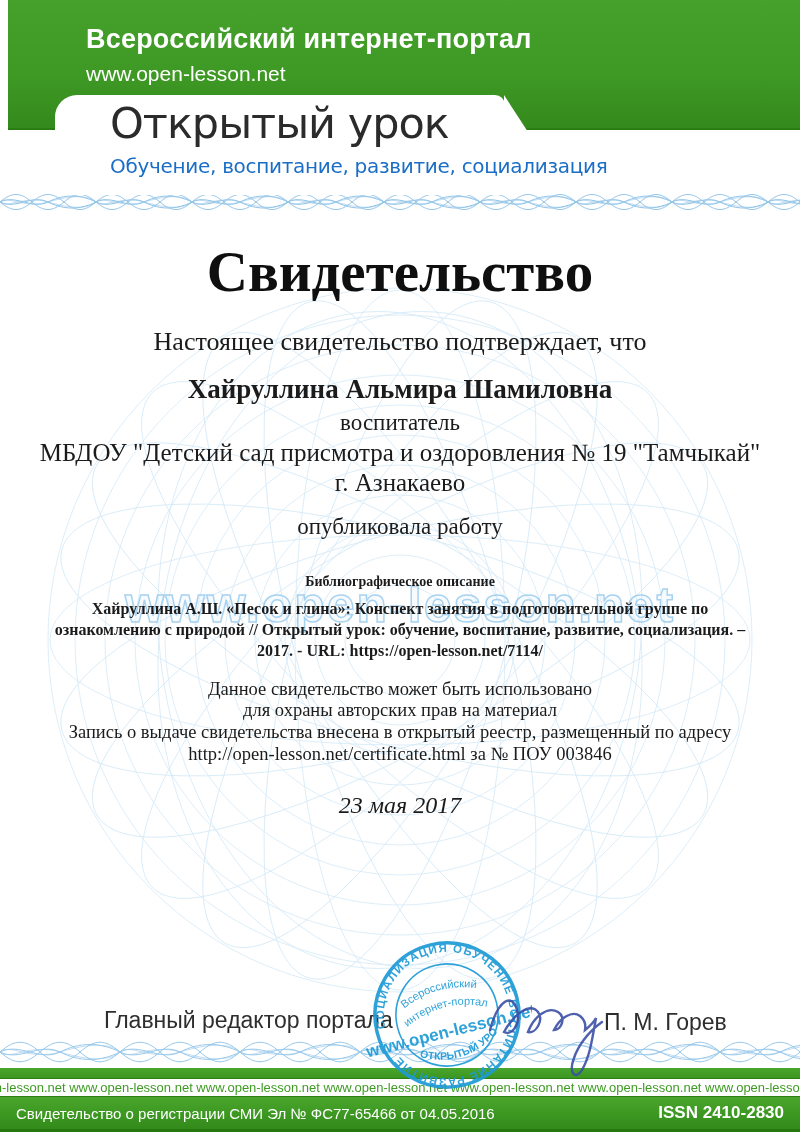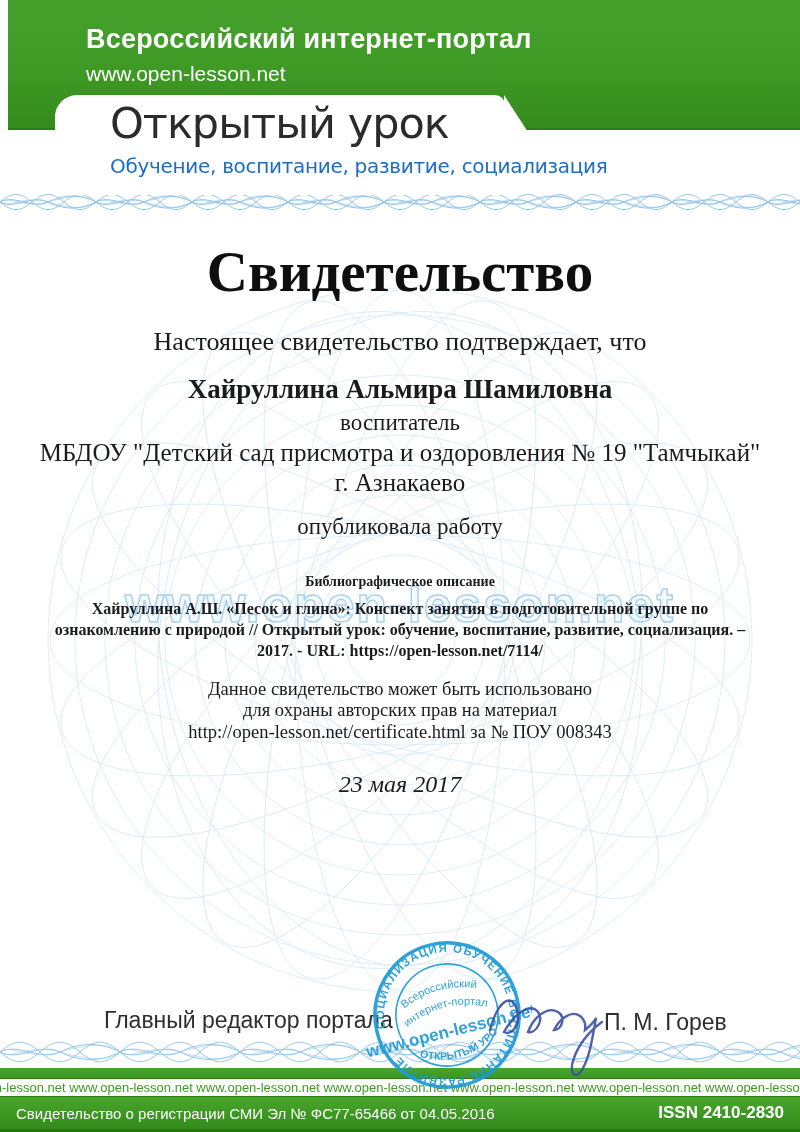--- a/index.html
+++ b/index.html
@@ -165,21 +165,22 @@
     <div class="cert-intro">Настоящее свидетельство подтверждает, что</div>
     <div class="recipient">Хайруллина Альмира Шамиловна</div>
     <div class="position">воспитатель</div>
     <div class="org">МБДОУ "Детский сад присмотра и оздоровления № 19 "Тамчыкай" г. Азнакаево</div>
     <div class="action">опубликовала работу</div>
     <div class="biblio-label">Библиографическое описание</div>
     <div class="biblio-text">Хайруллина А.Ш. «Песок и глина»: Конспект занятия в подготовительной группе по ознакомлению с природой // Открытый урок: обучение, воспитание, развитие, социализация. – 2017. - URL: https://open-lesson.net/7114/</div>
     <div class="fineprint">
       <div>Данное свидетельство может быть использовано</div>
       <div>для охраны авторских прав на материал</div>
-      <div>http://open-lesson.net/certificate.html за № ПОУ 008343</div>
+      <div>Запись о выдаче свидетельства внесена в открытый реестр, размещенный по адресу</div>
+      <div>http://open-lesson.net/certificate.html за № ПОУ 003846</div>
     </div>
     <div class="cert-date">23 мая 2017</div>
   </div>
 
   <div class="role-label">Главный редактор портала</div>
   <div class="signer-name">П. М. Горев</div>
 
   <svg class="seal" width="170" height="170" viewBox="0 0 170 170">
     <defs>
       <path id="ringPath" d="M 22,85 a 63,63 0 1 1 126,0 a 63,63 0 1 1 -126,0"></path>

